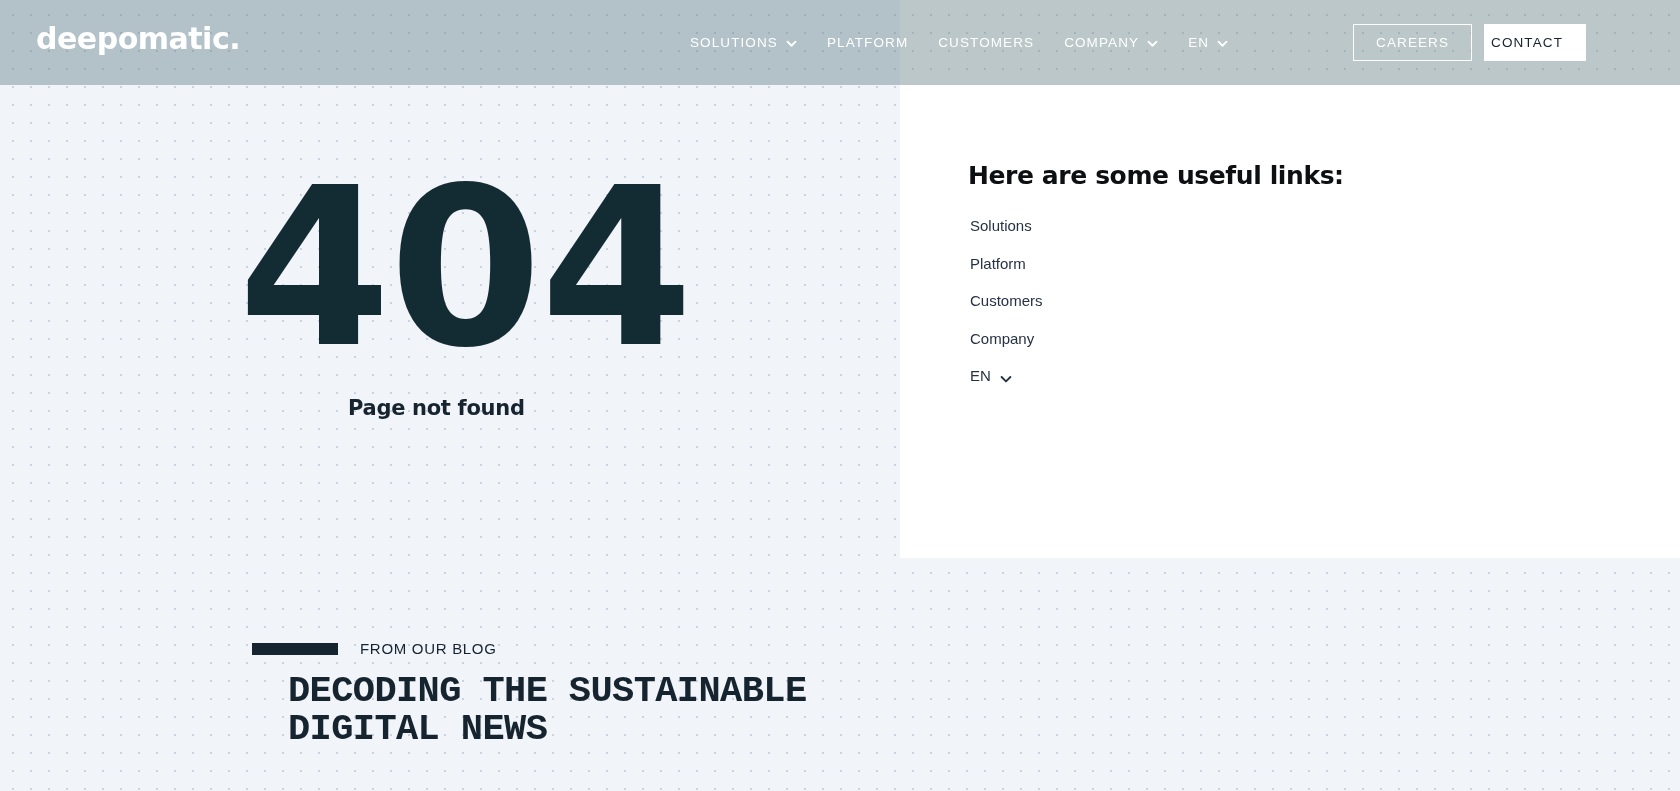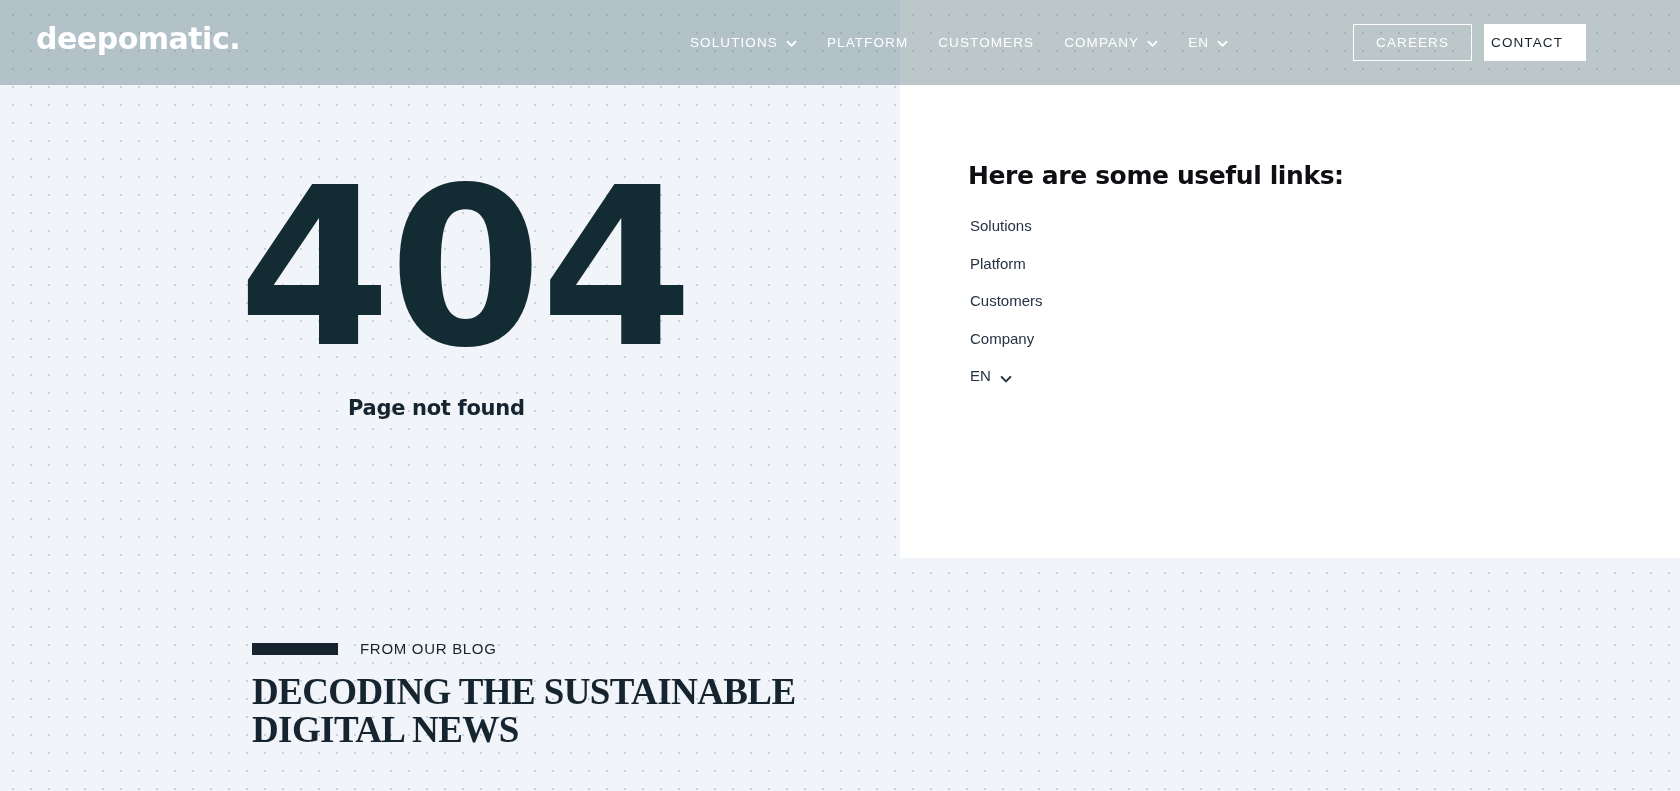--- a/index.html
+++ b/index.html
@@ -213,28 +213,29 @@
     flex: none;
   }
   #eyebrow-text {
     font-size: 15px;
     letter-spacing: 0.7px;
     color: #16242f;
     white-space: nowrap;
   }
   #blog-title {
     margin-top: 16px;
-    font-family: Liberation Serif, serif;
+    font-family: Liberation Mono, monospace;
     font-size: 37px;
     font-weight: 700;
     line-height: 1.02;
     letter-spacing: -0.6px;
     color: #16242f;
     max-width: 560px;
     text-transform: uppercase;
+    margin-left: 36px;
   }
 </style>
 </head>
 <body>
 
 <div id="page">
 
   <div id="header">
     <div class="hdr-bg hdr-bg-left"></div>
     <div class="hdr-bg hdr-bg-right"></div>

